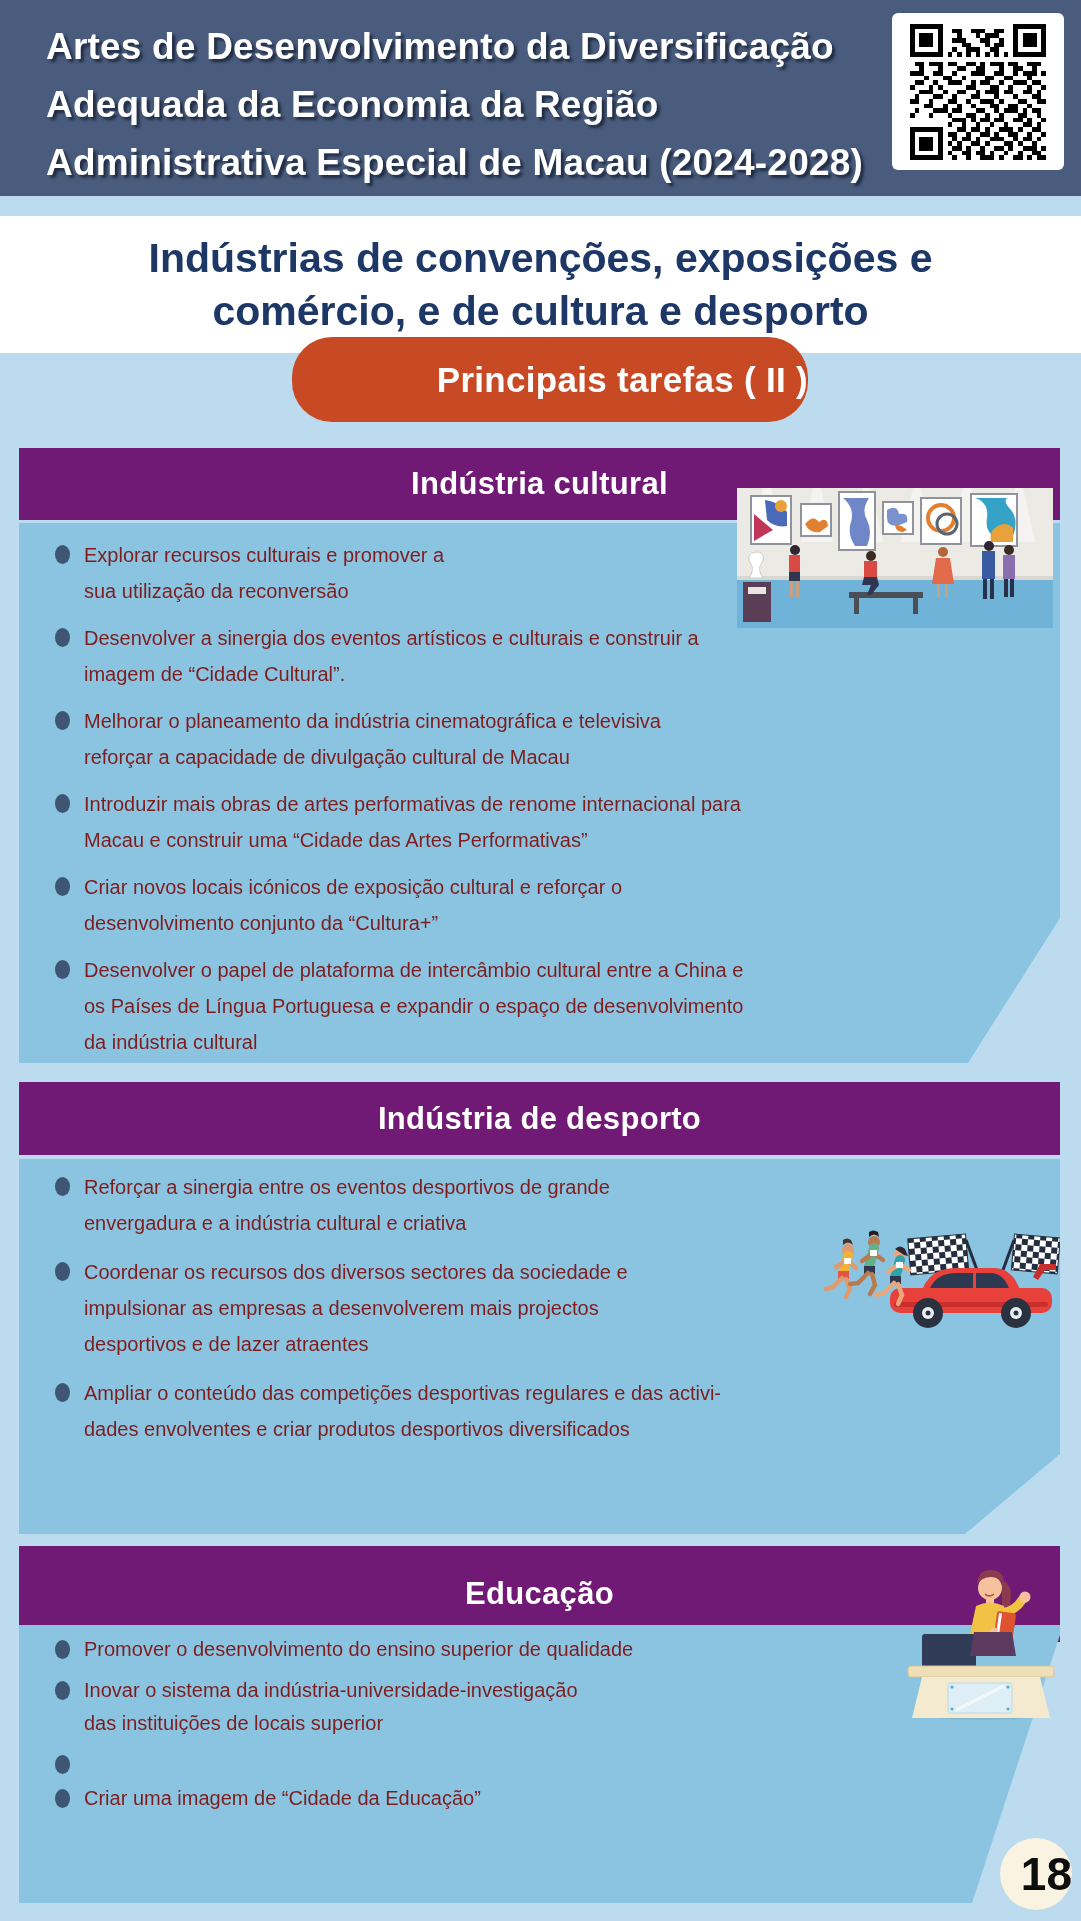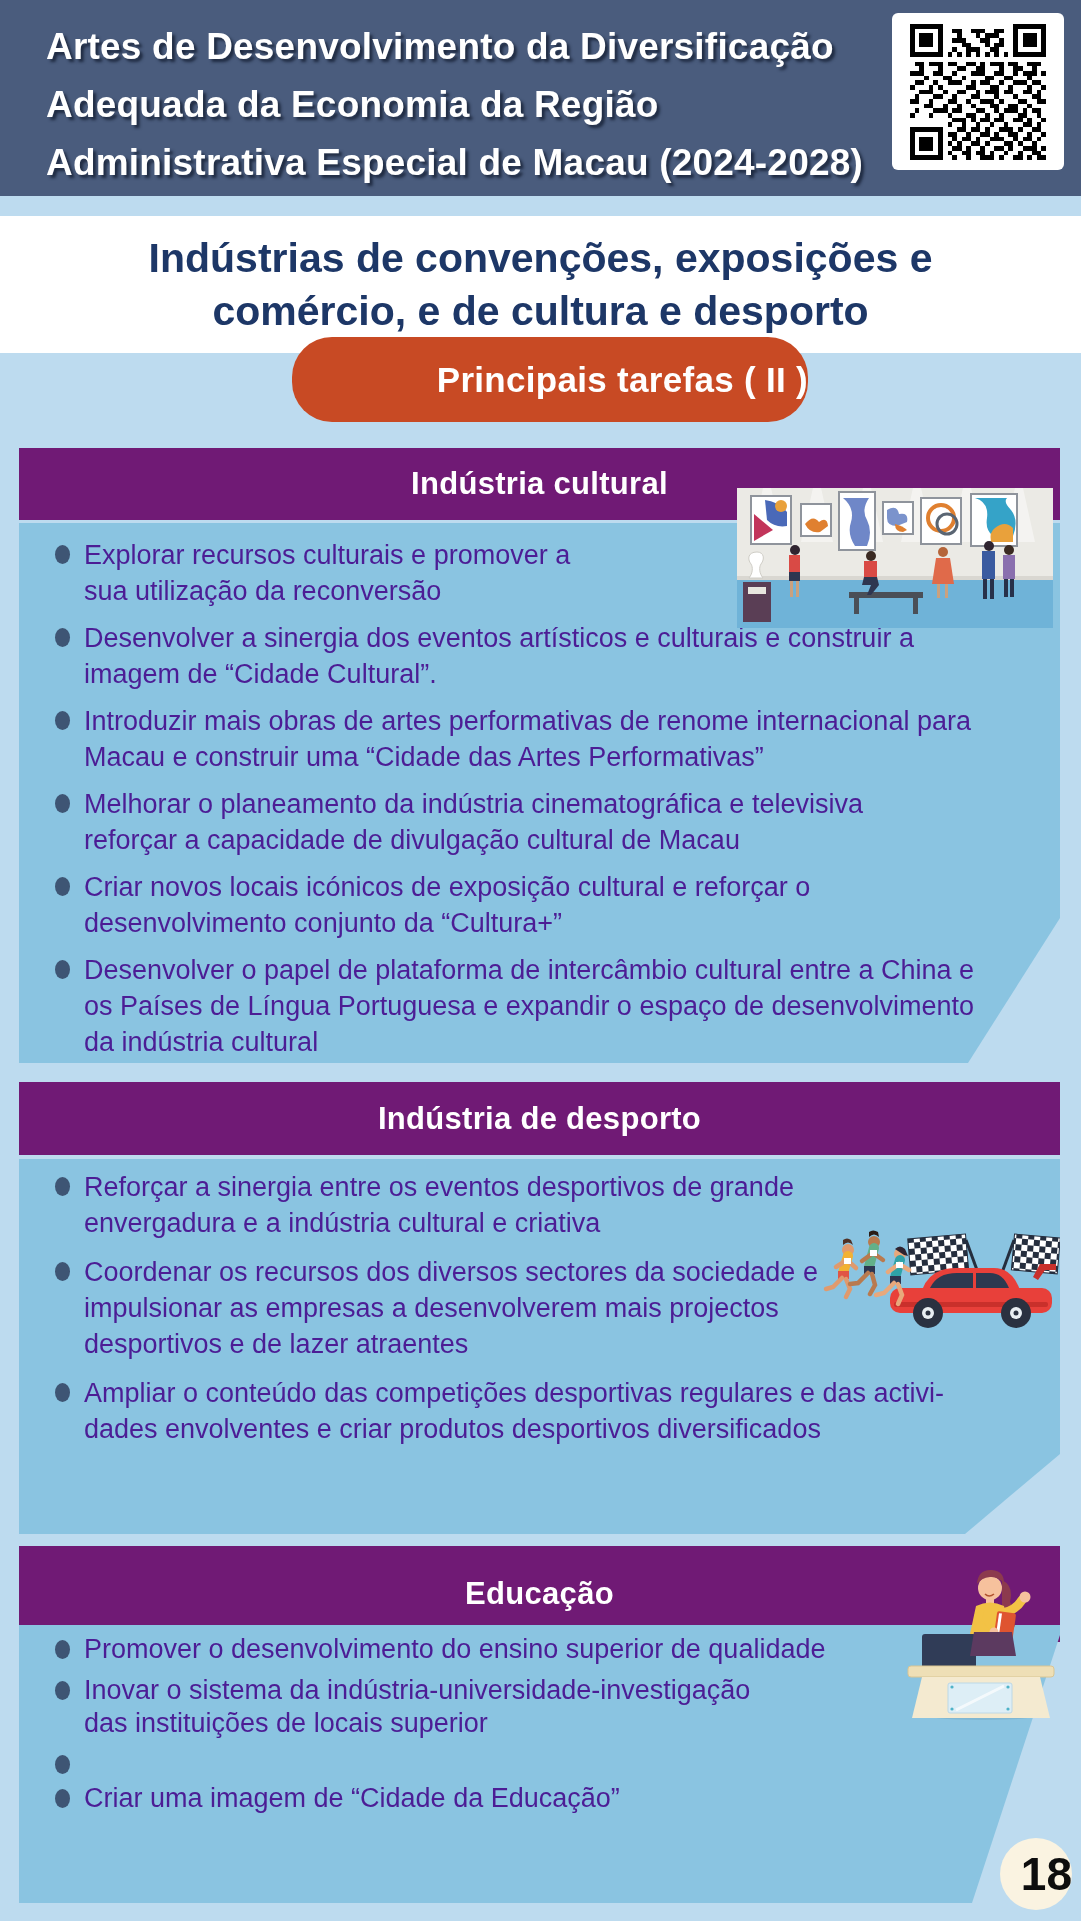--- a/index.html
+++ b/index.html
@@ -26,21 +26,21 @@
     border-radius:40px;color:#fff;font-weight:bold;font-size:35px;text-align:right;
     line-height:85px;letter-spacing:.3px;}
   
   .bar{position:absolute;left:19px;width:1041px;background:#701a75;color:#fff;
     font-weight:bold;font-size:31px;display:flex;align-items:center;justify-content:center;
     letter-spacing:.3px;}
   .panel{position:absolute;left:19px;width:1041px;background:#8ac4e1;box-sizing:border-box;}
   .bullets{list-style:none;margin:0;padding:0;}
   .bullet{display:flex;align-items:flex-start;}
   .dot{flex:0 0 auto;width:15px;height:19px;border-radius:50%;background:#3e5574;margin:8px 14px 0 0;}
-  .txt{white-space:pre;font-size:27px;line-height:36px;color:#4c1d95;}
+  .txt{white-space:pre;font-size:20px;line-height:36px;color:#7f1d1d;}
   .s1-bar{top:448px;height:72px;}
   .s1-panel{top:523px;height:540px;padding:14px 6px 0 36px;
     clip-path:polygon(0 0,100% 0,100% calc(100% - 145px),calc(100% - 92px) 100%,0 100%);}
   .s1-panel .bullet{margin-bottom:11px;}
   .s2-bar{top:1082px;height:73px;}
   .s2-panel{top:1159px;height:375px;padding:10px 6px 0 36px;
     clip-path:polygon(0 0,100% 0,100% calc(100% - 80px),calc(100% - 95px) 100%,0 100%);}
   .s2-panel .bullet{margin-bottom:13px;}
   .s3-bar{top:1546px;height:96px;}
   .s3-panel{top:1625px;height:278px;padding:8px 6px 0 36px;
@@ -107,28 +107,28 @@
         </li>
 
         <li class="bullet">
           <span class="dot"></span>
           <span class="txt">Desenvolver a sinergia dos eventos artísticos e culturais e construir a
 imagem de “Cidade Cultural”.</span>
         </li>
 
         <li class="bullet">
           <span class="dot"></span>
+          <span class="txt">Melhorar o planeamento da indústria cinematográfica e televisiva
+reforçar a capacidade de divulgação cultural de Macau</span>
+        </li>
+
+        <li class="bullet">
+          <span class="dot"></span>
           <span class="txt">Introduzir mais obras de artes performativas de renome internacional para
 Macau e construir uma “Cidade das Artes Performativas”</span>
-        </li>
-
-        <li class="bullet">
-          <span class="dot"></span>
-          <span class="txt">Melhorar o planeamento da indústria cinematográfica e televisiva
-reforçar a capacidade de divulgação cultural de Macau</span>
         </li>
 
         <li class="bullet">
           <span class="dot"></span>
           <span class="txt">Criar novos locais icónicos de exposição cultural e reforçar o
 desenvolvimento conjunto da “Cultura+”</span>
         </li>
 
         <li class="bullet">
           <span class="dot"></span>

